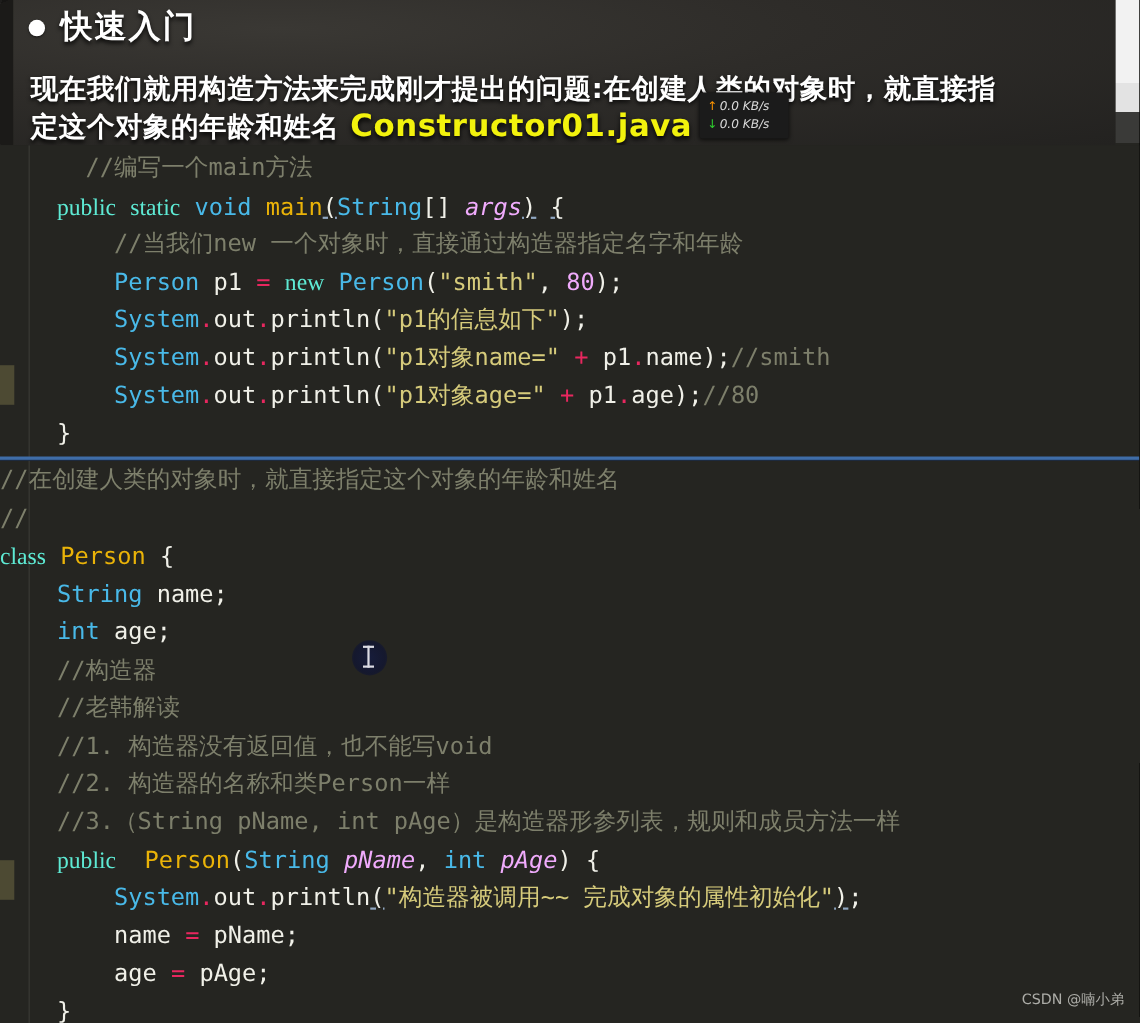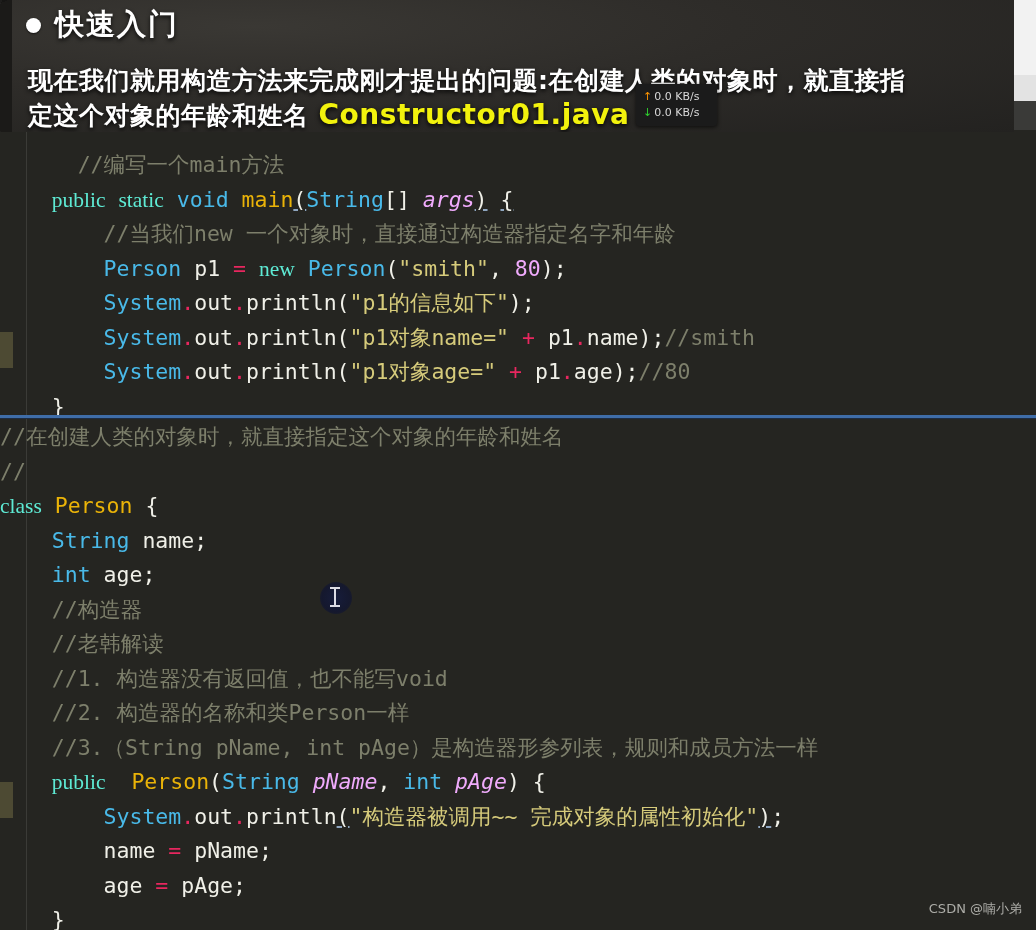--- a/index.html
+++ b/index.html
@@ -82,21 +82,21 @@
     background: #1b1b1b;
     border-radius: 3px;
     box-shadow: 0 1px 4px rgba(0,0,0,.7);
     display: flex; flex-direction: column; justify-content: center;
     padding-left: 7px; box-sizing: border-box;
     font-family: "DejaVu Sans", sans-serif;
   }
   .net-row { font-size: 11px; line-height: 16px; white-space: nowrap; }
   .net-up   { color: #ff9500; }
   .net-down { color: #2fd32f; }
-  .net-val  { color: #d9d9d9; margin-left: 2px; }
+  .net-val  { color: #d9d9d9; margin-left: 2px; font-style: italic; }
 
   
   .editor {
     position: absolute; left: 0; top: 132px; width: 1036px; height: 798px;
     background: #252521;
     overflow: hidden;
   }
   .gutter-line {
     position: absolute; left: 26px; top: 0; width: 1px; height: 798px;
     background: #3b3b37;
@@ -112,21 +112,21 @@
 
   pre.code {
     position: absolute; left: 0; margin: 0;
     font-family: "DejaVu Sans Mono", monospace;
     font-size: 21.5px;
     line-height: 34.5px;
     white-space: pre;
     color: #d8d8d2;
     letter-spacing: 0px;
   }
-  pre.code.pane-top    { top: 16px;   left: 0; }
+  pre.code.pane-top    { top: 4px;   left: 0; }
   pre.code.pane-bottom { top: 288px; left: 0; }
 
   .ln { display: block; height: 34.5px; }
 
   
   .cm   { color: #7d7f6b; }          
   .kw   { color: #5eead4; font-family: Liberation Serif, serif; }          
   .typ  { color: #49b9e8; }  
   .fn   { color: #eab308; }          
   .prm  { color: #f0abfc; font-style: italic; }  

